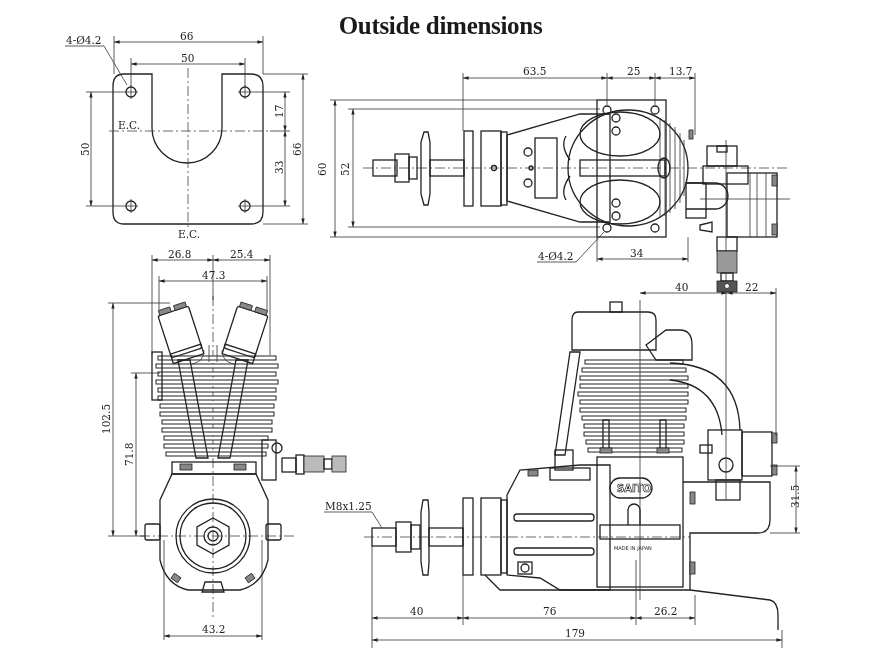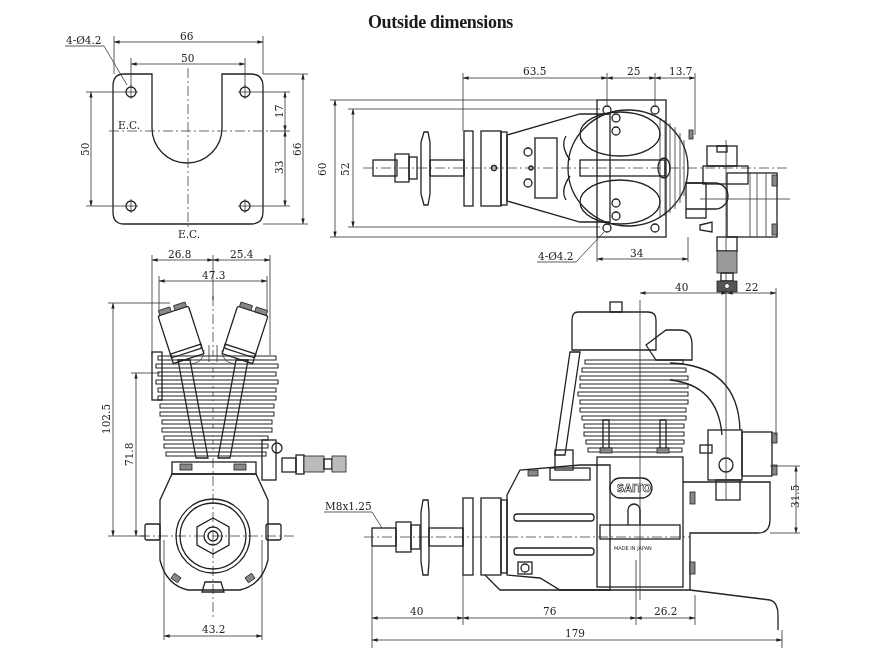--- a/index.html
+++ b/index.html
@@ -1,17 +1,17 @@
 <!DOCTYPE html>
 <html><head>
 <meta charset="utf-8">
 <style>
   html,body{margin:0;padding:0;background:#ffffff;}
   body{width:881px;height:661px;position:relative;overflow:hidden;font-family:"DejaVu Serif","Liberation Serif",serif;}
-  #title{position:absolute;left:0;top:12px;width:881px;text-align:center;font-family:"Liberation Serif",serif;font-weight:bold;font-size:18px;color:#1a1a1a;letter-spacing:-0.3px;}
+  #title{position:absolute;left:0;top:12px;width:881px;text-align:center;font-family:"Liberation Serif",serif;font-weight:bold;font-size:25px;color:#1a1a1a;letter-spacing:-0.3px;}
   svg{position:absolute;left:0;top:0;}
   .ln{stroke:#222;stroke-width:1.3;fill:none;}
   .thin{stroke:#333;stroke-width:0.8;fill:none;}
   .dim{stroke:#333;stroke-width:0.8;fill:none;}
   .ctr{stroke:#444;stroke-width:0.8;fill:none;stroke-dasharray:10 3 2 3;}
   .fin{stroke:#222;stroke-width:1;fill:#fff;}
   .gray{fill:#888;stroke:#222;stroke-width:0.8;}
   .lbl{font-family:"DejaVu Serif",serif;font-size:10.5px;fill:#222;}
   .small{font-family:"DejaVu Sans",sans-serif;font-size:5px;fill:#222;}
   .logo{font-family:"DejaVu Sans",sans-serif;font-weight:bold;font-size:10px;fill:#fff;stroke:#222;stroke-width:0.7;}

